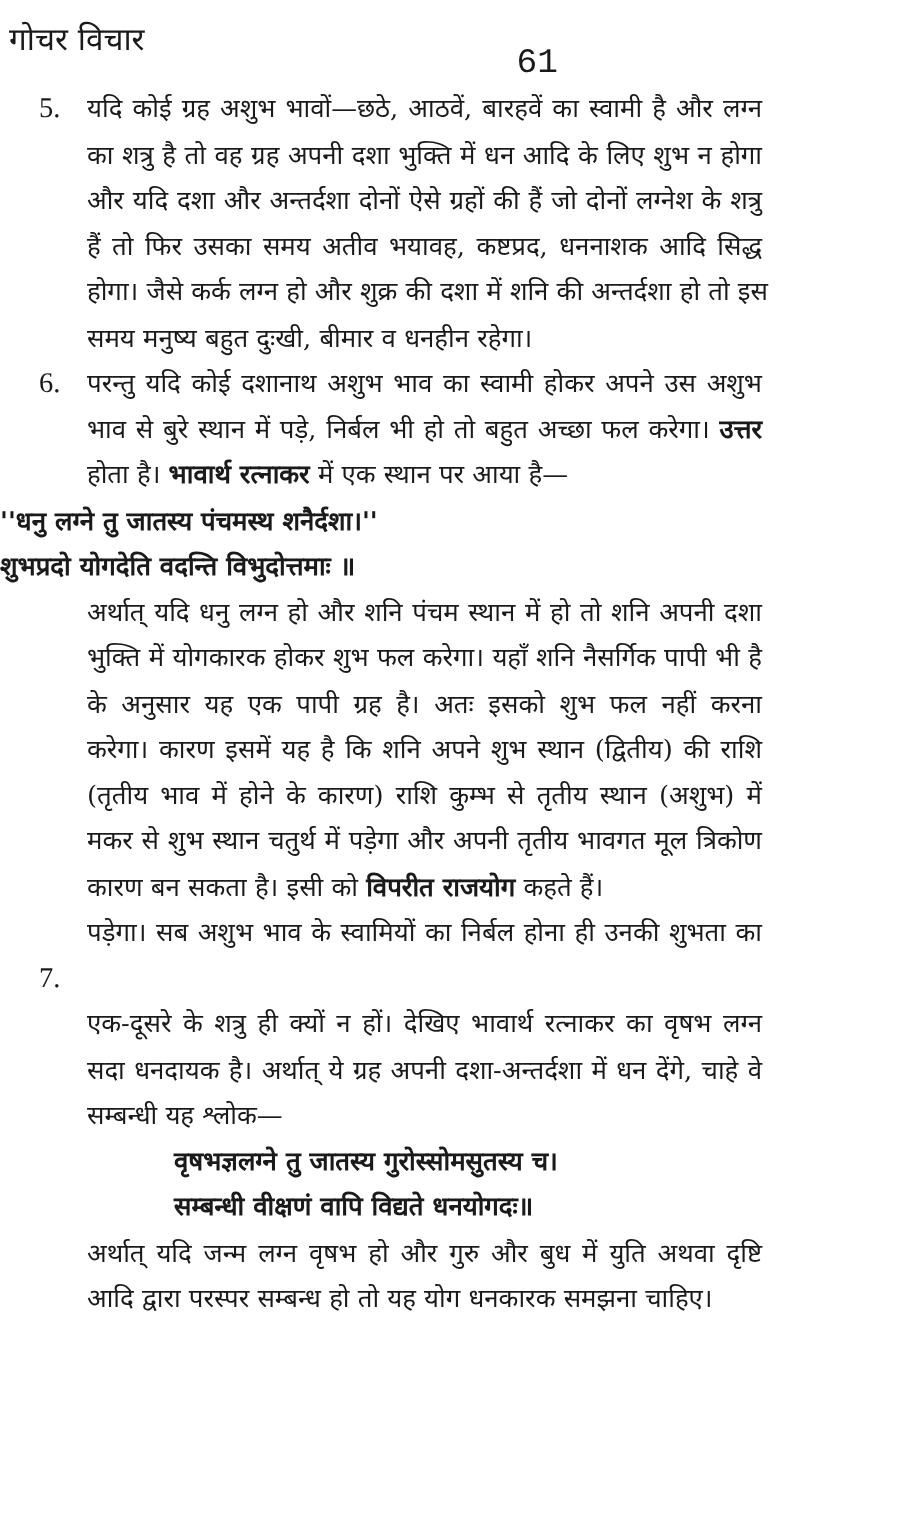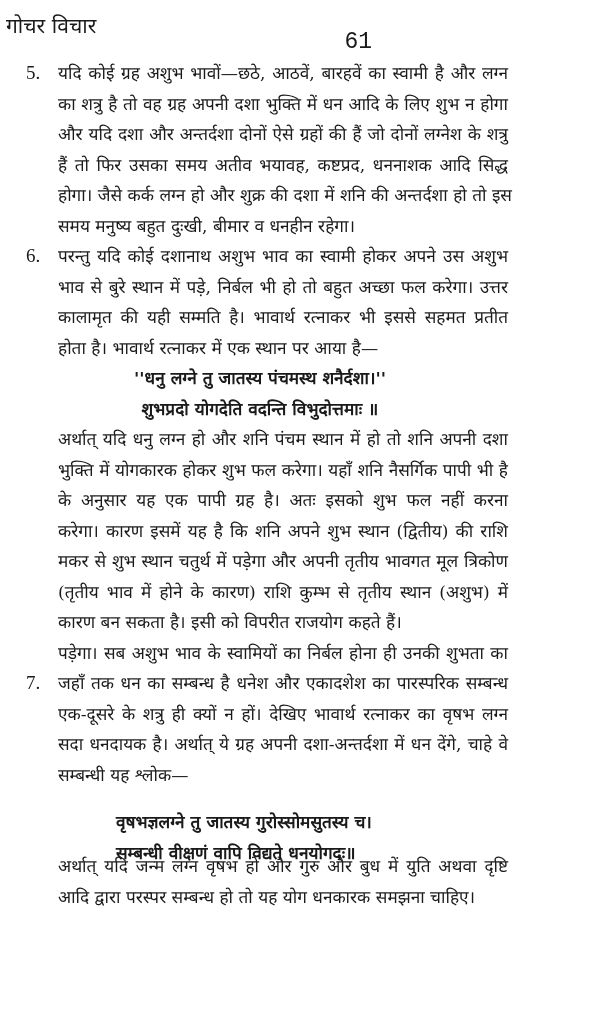--- a/index.html
+++ b/index.html
@@ -21,23 +21,23 @@
   .line {
     position:relative; height:30.5px; line-height:30.5px;
     font-size:17.2px; white-space:nowrap; overflow:visible;
   }
   .num {
     position:absolute; left:26px; font-family:"Liberation Serif", serif;
     font-size:19px;
   }
   .txt { position:absolute; left:58px; right:92px; text-align:justify; text-align-last:justify; }
   .txt.last { text-align-last:left; }
-  .verse { position:absolute; left:0; width:520px; text-align:center; font-weight:bold; }
-  .verse.left { left:116px; width:auto; text-align:right;margin-top:17px; }
-  b { font-weight:normal; }
+  .verse { position:absolute; left:0; width:520px; text-align:left; font-weight:bold; }
+  .verse.left { left:116px; width:auto; text-align:right; }
+  b { font-weight:bold; }
 </style>
 </head>
 <body>
 
 <div class="page">
   <div class="running-head">गोचर विचार</div>
   <div class="page-num">61</div>
 
   <div class="body">
 
@@ -65,23 +65,20 @@
 
     <div>
       <div class="line">
           <span class="num">6.</span>
           <span class="txt">परन्तु यदि कोई दशानाथ अशुभ भाव का स्वामी होकर अपने उस अशुभ</span>
         </div>
       <div class="line">
           <span class="txt"><span>भाव से बुरे स्थान में पड़े, निर्बल भी हो तो बहुत अच्छा फल करेगा।</span> <b>उत्तर</b></span>
         </div>
       <div class="line">
-          <span class="txt"><b>कालामृत</b> <span>की यही सम्मति है।</span> <b>भावार्थ रत्नाकर</b> <span>भी इससे सहमत प्रतीत</span></span>
-        </div>
-      <div class="line">
           <span class="txt last"><span>होता है।</span> <b>भावार्थ रत्नाकर</b> <span>में एक स्थान पर आया है—</span></span>
         </div>
       <div class="line">
           <span class="verse">''धनु लग्ने तु जातस्य पंचमस्थ शनैर्दशा।''</span>
         </div>
       <div class="line">
           <span class="verse">शुभप्रदो योगदेति वदन्ति विभुदोत्तमाः ॥</span>
         </div>
       <div class="line">
           <span class="txt">अर्थात्  यदि धनु लग्न हो और शनि पंचम स्थान में हो तो शनि अपनी दशा</span>
@@ -89,37 +86,36 @@
       <div class="line">
           <span class="txt">भुक्ति में योगकारक होकर शुभ फल करेगा। यहाँ शनि नैसर्गिक पापी भी है</span>
         </div>
       <div class="line">
           <span class="txt">के अनुसार यह एक पापी ग्रह है। अतः इसको शुभ फल नहीं करना</span>
         </div>
       <div class="line">
           <span class="txt">करेगा। कारण इसमें यह है कि शनि अपने शुभ स्थान (द्वितीय) की राशि</span>
         </div>
       <div class="line">
-          <span class="txt">मकर से शुभ स्थान चतुर्थ में पड़ेगा और अपनी तृतीय भावगत मूल त्रिकोण</span>
+          <span class="txt">(तृतीय भाव में होने के कारण) राशि कुम्भ से तृतीय स्थान (अशुभ) में</span>
         </div>
       <div class="line">
-          <span class="txt">(तृतीय भाव में होने के कारण) राशि कुम्भ से तृतीय स्थान (अशुभ) में</span>
+          <span class="txt">मकर से शुभ स्थान चतुर्थ में पड़ेगा और अपनी तृतीय भावगत मूल त्रिकोण</span>
         </div>
       <div class="line">
           <span class="txt last"><span>कारण बन सकता है। इसी को</span> <b>विपरीत राजयोग</b> <span>कहते हैं।</span></span>
         </div>
       <div class="line">
           <span class="txt">पड़ेगा। सब अशुभ भाव के स्वामियों का निर्बल होना ही उनकी शुभता का</span>
         </div>
     </div>
 
     <div>
       <div class="line">
           <span class="num">7.</span>
-          <span class="txt">जहाँ तक धन का सम्बन्ध है धनेश और एकादशेश का पारस्परिक सम्बन्ध</span>
         </div>
       <div class="line">
           <span class="txt">एक-दूसरे के शत्रु ही क्यों न हों। देखिए भावार्थ रत्नाकर का वृषभ लग्न</span>
         </div>
       <div class="line">
           <span class="txt">सदा धनदायक है। अर्थात् ये ग्रह अपनी दशा-अन्तर्दशा में धन देंगे, चाहे वे</span>
         </div>
       <div class="line">
           <span class="txt last">सम्बन्धी यह श्लोक—</span>
         </div>

